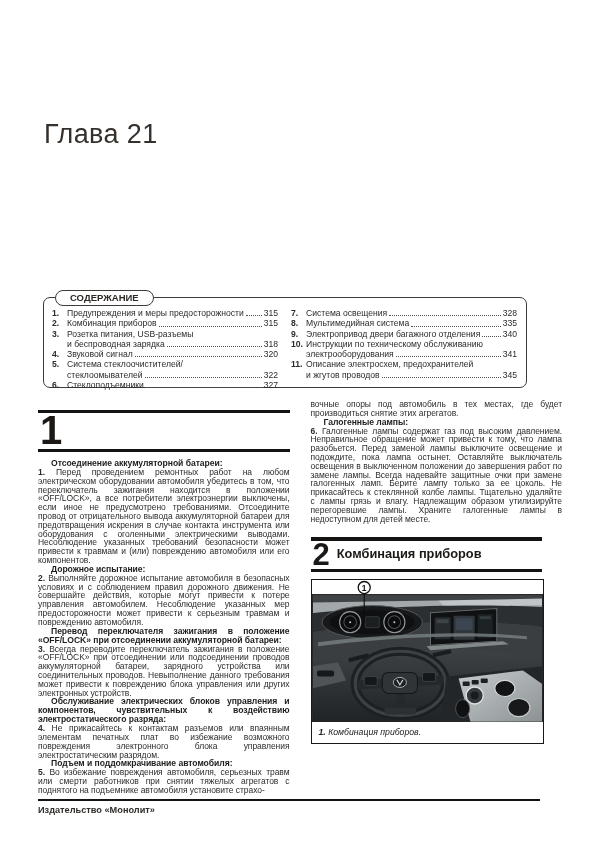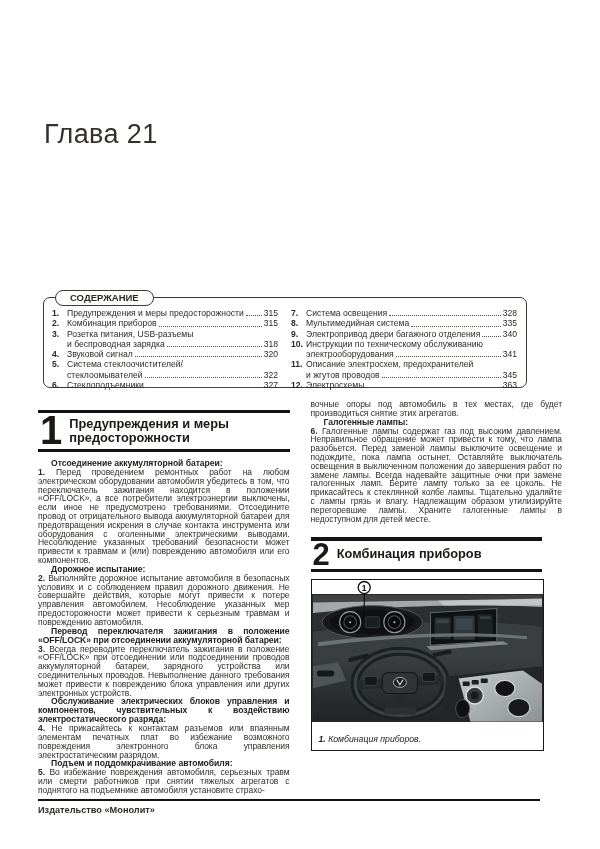--- a/index.html
+++ b/index.html
@@ -37,21 +37,21 @@
   .sec-h.first { margin-top:10px; margin-bottom:7px; }
   .sec-h.small { width:231px; margin-top:14px; }
   .body p.para { font-size:8.5px; line-height:8.8px; text-align:justify; color:#2c2c2a; letter-spacing:-.05px; }
   .body p.subhead { font-size:8.6px; line-height:9px; font-weight:bold; text-indent:13px;
                     text-align:justify; color:#201e1c; letter-spacing:-.05px; }
   .para-num { font-weight:bold; }
   .sub-title { font-size:15.5px; line-height:17px; font-weight:bold; color:#1c1a17; margin-top:12px; }
   
   .fig { width:233px; border:1.6px solid #191919; margin-top:7px; background:#fff; }
   .fig svg { display:block; width:100%; height:auto; }
-  .fig-caption { font-size:8.7px; font-style:italic; color:#23211f; padding:12px 6px 6px 7px; }
+  .fig-caption { font-size:8.7px; font-style:italic; color:#23211f; padding:5px 6px 6px 7px; }
   .fig-caption .cap-num { font-weight:bold; font-style:italic; }
   
   .footer-rule { position:absolute; left:38px; top:799px; width:502px; height:2.2px; background:#151310; }
   .footer-text { position:absolute; left:38px; top:805px; width:502px; text-align:left;
                  font-size:9.2px; font-weight:bold; color:#302d2a; }
 </style>
 </head>
 <body>
 
 <div class="page">
@@ -157,39 +157,30 @@
             <div class="toc-line">
               <span class="toc-num">11.</span>
               <span class="toc-text">Описание электросхем, предохранителей</span>
             </div>
             <div class="toc-line cont">
               <span class="toc-text">и жгутов проводов</span>
               <span class="leader"></span>
               <span class="toc-page">345</span>
             </div>
           </div>
-          <div class="toc-item">
-            <div class="toc-line">
-              <span class="toc-num">12.</span>
-              <span class="toc-text">Электросхемы</span>
-              <span class="leader"></span>
-              <span class="toc-page">363</span>
-            </div>
-          </div>
         </div>
     </div>
   </div>
 
   <div class="cols">
     <div class="col body">
       <div class="sec-h first">
         <div class="bar"></div>
         <div class="row">
           <span class="sec-num">1</span>
-          <span class="sec-title">Предупреждения и меры<br>предосторожности</span>
         </div>
         <div class="bar"></div>
       </div>
       <div id="blocks-left">
           <p class="subhead">Отсоединение аккумуляторной батареи:</p>
           <p class="para"><span class="para-num">1. </span>Перед проведением ремонтных работ на любом электрическом оборудовании автомобиля убедитесь в том, что переключатель зажигания находится в положении «OFF/LOCK», а все потребители электроэнергии выключены, если иное не предусмотрено требованиями. Отсоедините провод от отрицательного вывода аккумуляторной батареи для предотвращения искрения в случае контакта инструмента или оборудования с оголенными электрическими выводами. Несоблюдение указанных требований безопасности может привести к травмам и (или) повреждению автомобиля или его компонентов.</p>
           <p class="subhead">Дорожное испытание:</p>
           <p class="para"><span class="para-num">2. </span>Выполняйте дорожное испытание автомобиля в безопасных условиях и с соблюдением правил дорожного движения. Не совершайте действия, которые могут привести к потере управления автомобилем. Несоблюдение указанных мер предосторожности может привести к серьезным травмам и повреждению автомобиля.</p>
           <p class="subhead">Перевод переключателя зажигания в положение «OFF/LOCK» при отсоединении аккумуляторной батареи:</p>
           <p class="para"><span class="para-num">3. </span>Всегда переводите переключатель зажигания в положение «OFF/LOCK» при отсоединении или подсоединении проводов аккумуляторной батареи, зарядного устройства или соединительных проводов. Невыполнение данного требования может привести к повреждению блока управления или других электронных устройств.</p>

